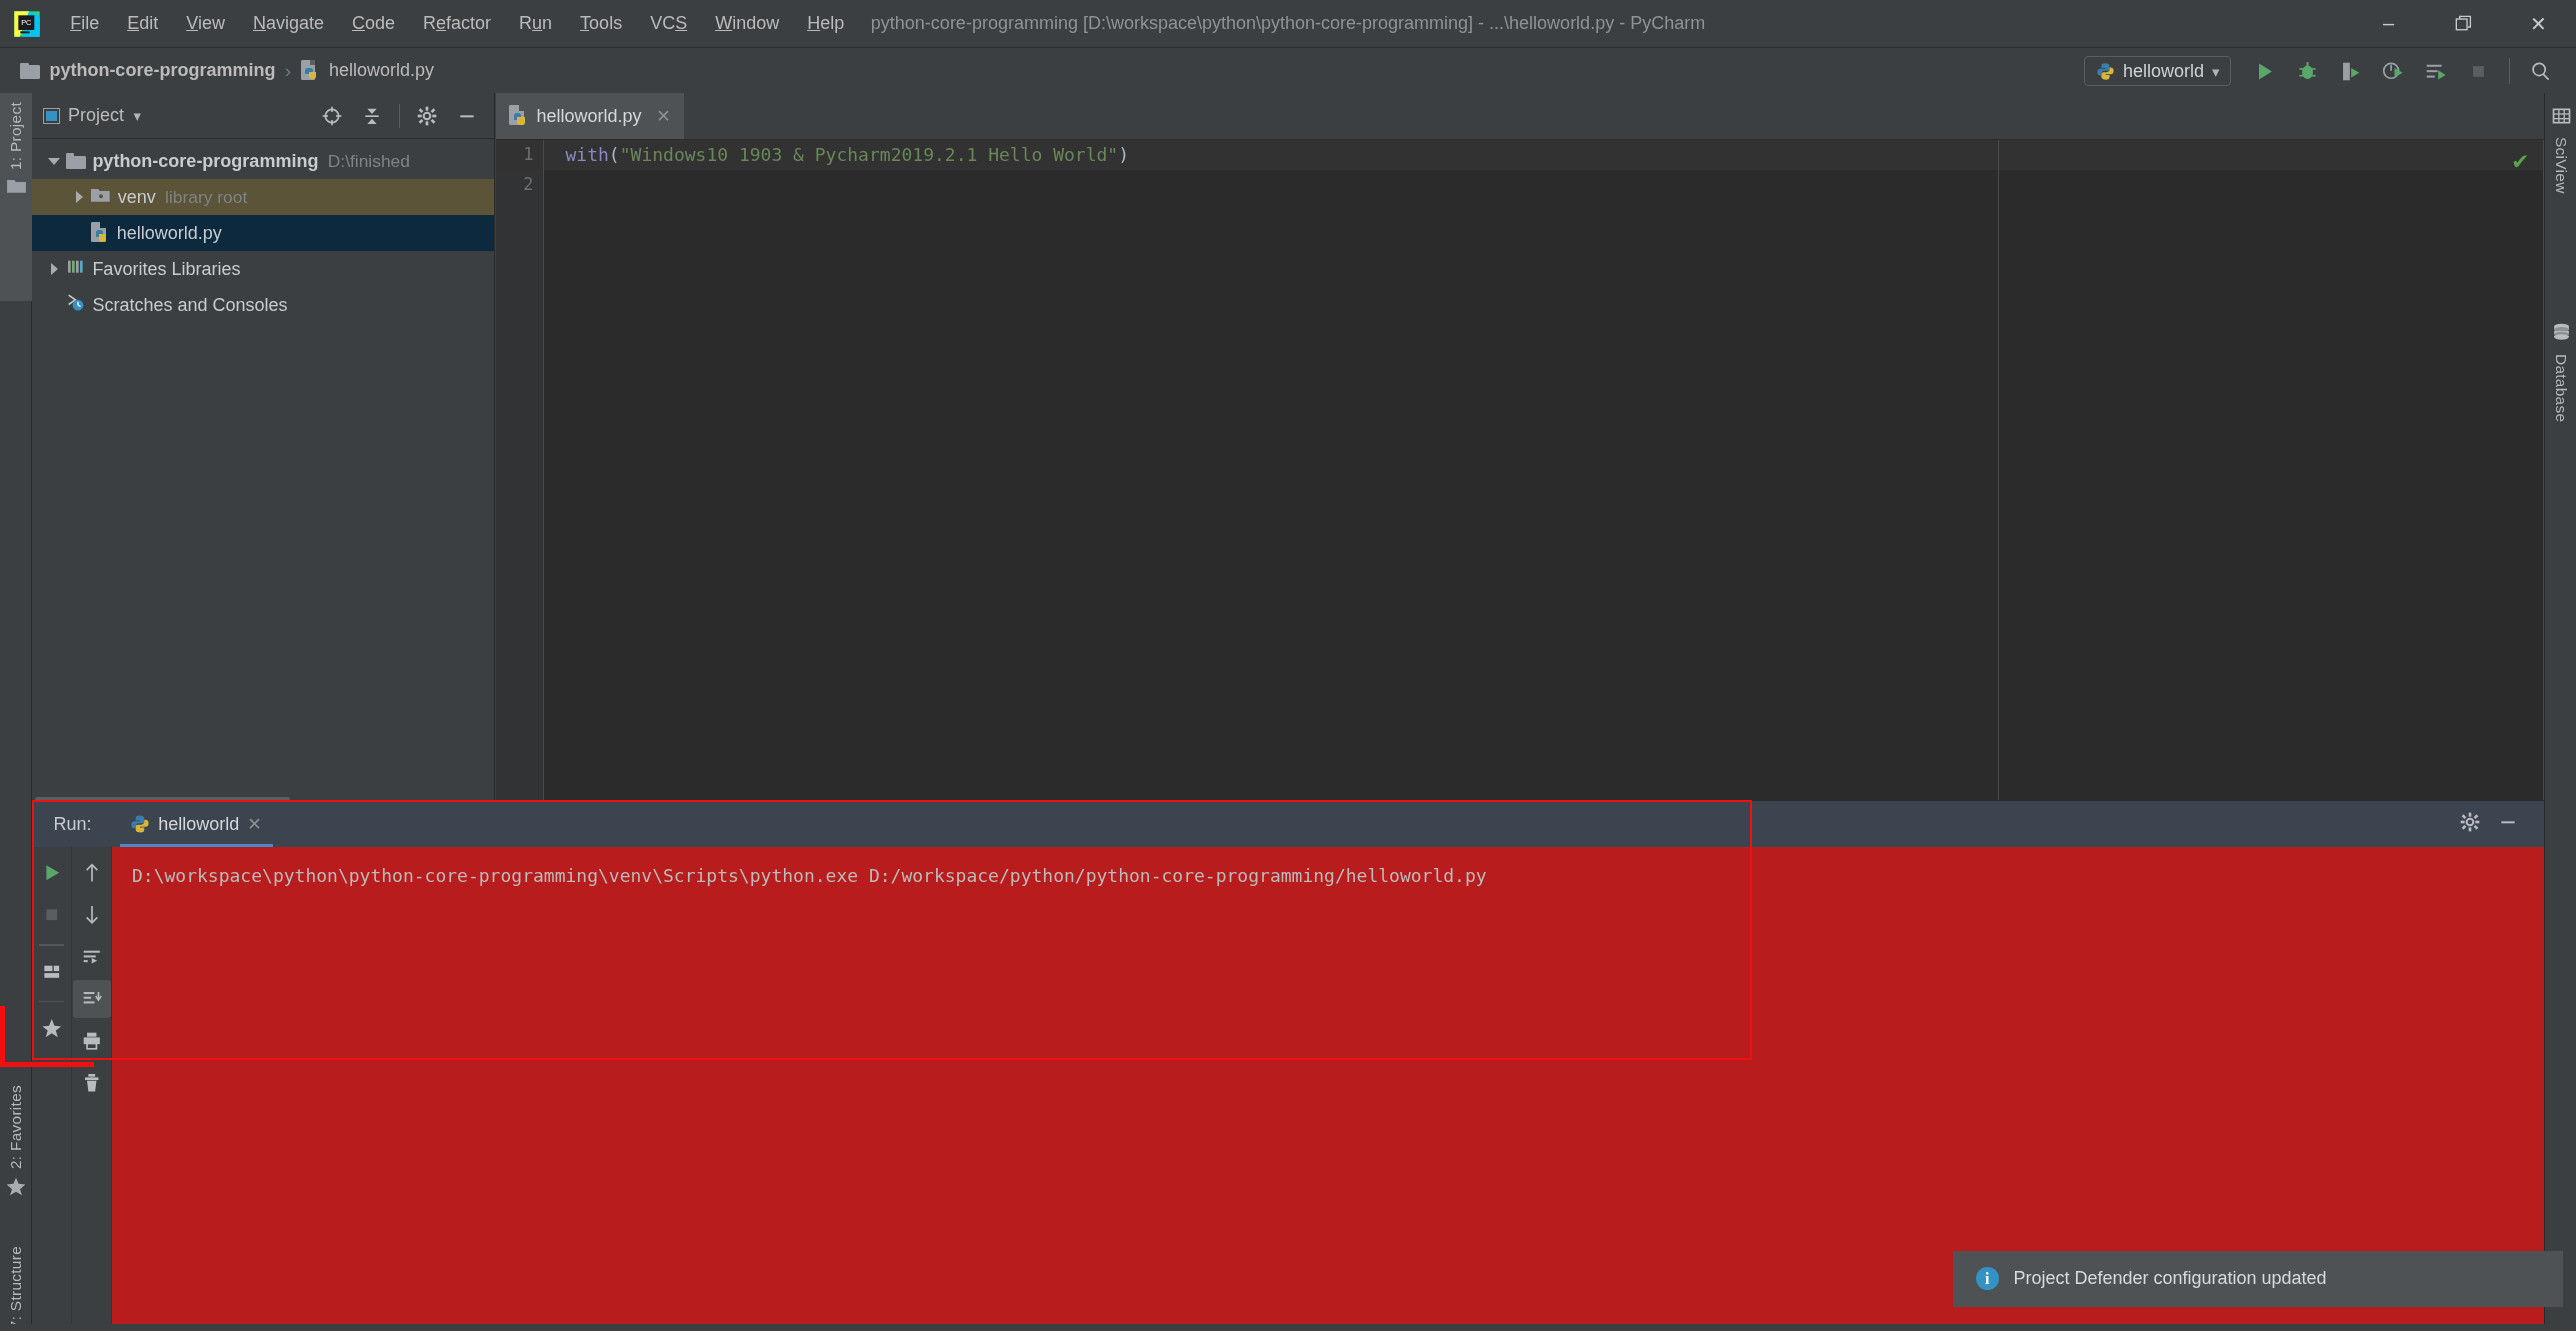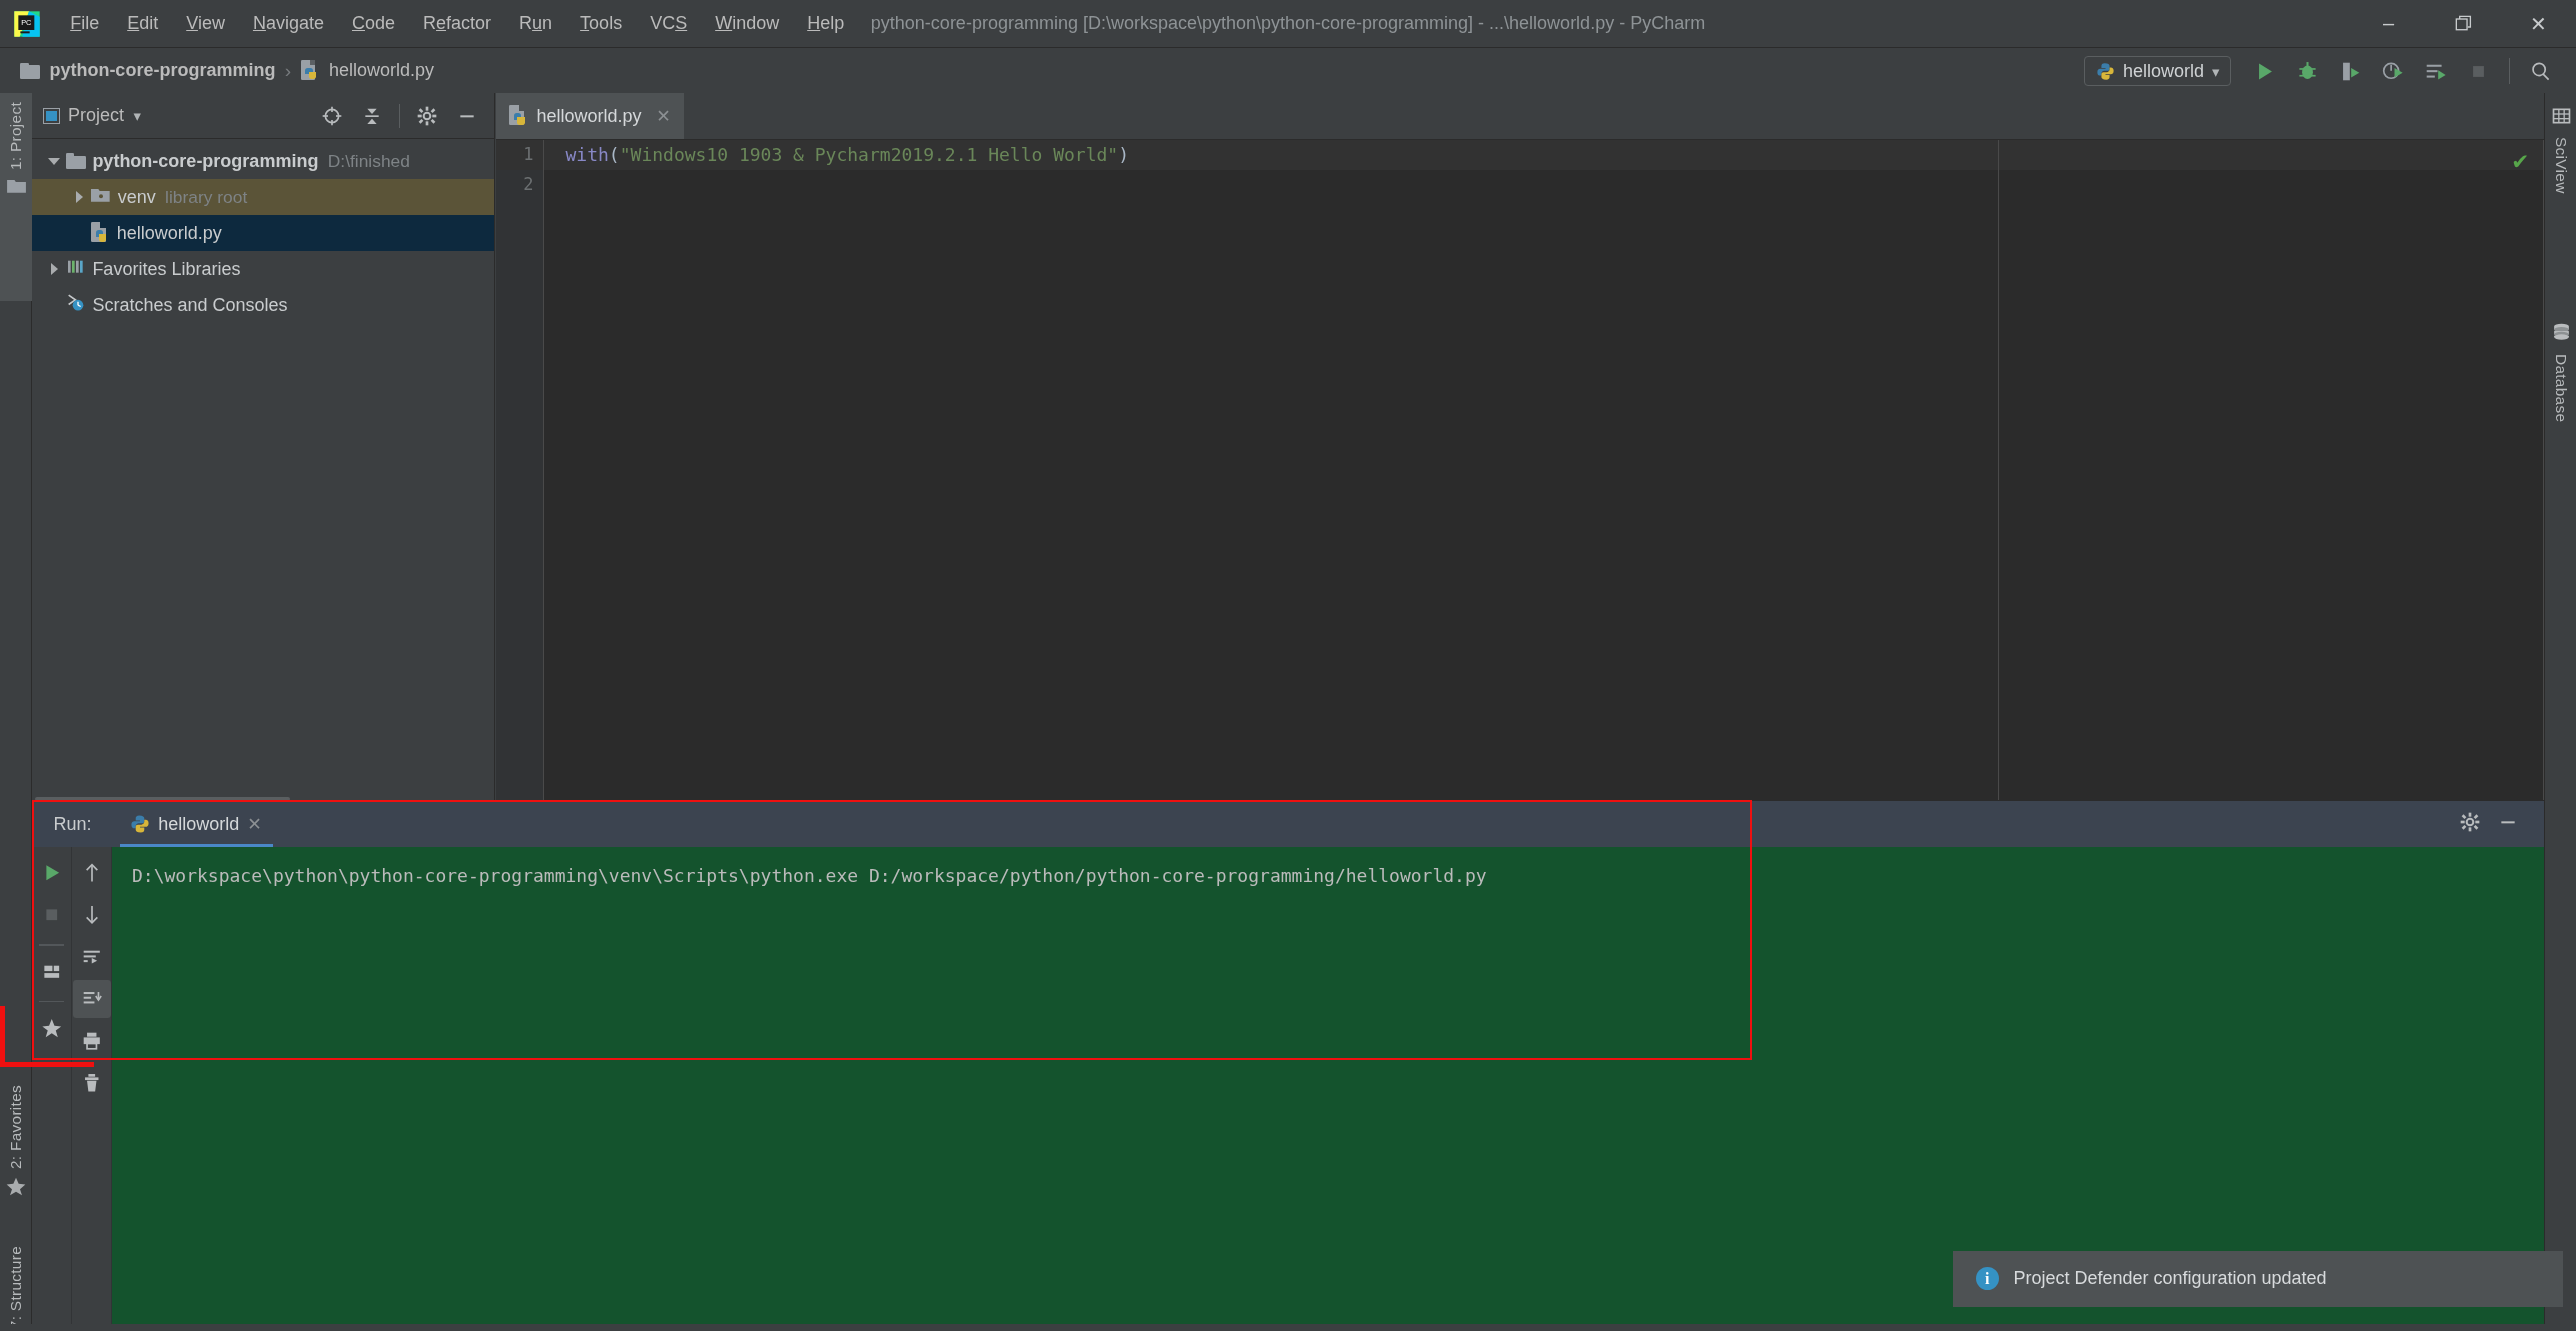--- a/index.html
+++ b/index.html
@@ -169,21 +169,21 @@
   .run-hdr-right { margin-left: auto; display: flex; align-items: center; margin-right: 17.4px; }
 
   .run-body { position: absolute; left: 0; top: 47px; right: 0; bottom: 0; display: flex; }
   .run-tbcol {
     width: 40px; background: #3c3f41; display: flex; flex-direction: column; align-items: center;
     padding-top: 6.7px; border-right: 0.7px solid #323436;
   }
   .rt-btn { width: 38px; height: 38px; display:flex; align-items:center; justify-content:center; margin-bottom: 4px; }
   .rt-divider { width: 25.5px; height: 1.3px; background: #53575a; margin: 6.7px 0; }
   .console {
-    flex: 1; background: #14532d; padding: 14.8px 0 0 20px; overflow: hidden;
+    flex: 1; background: #b91c1c; padding: 14.8px 0 0 20px; overflow: hidden;
   }
   .cline {
     color: #bbbbbb; font-family: "DejaVu Sans Mono", monospace; font-size: 18px; line-height: 27px; white-space: pre;
   }
 
   
   .rightstrip {
     position: absolute; right: 0; top: 93px; width: 32px; bottom: 0; background: #3c3f41;
     border-left: 0.7px solid #2b2b2b;
   }

